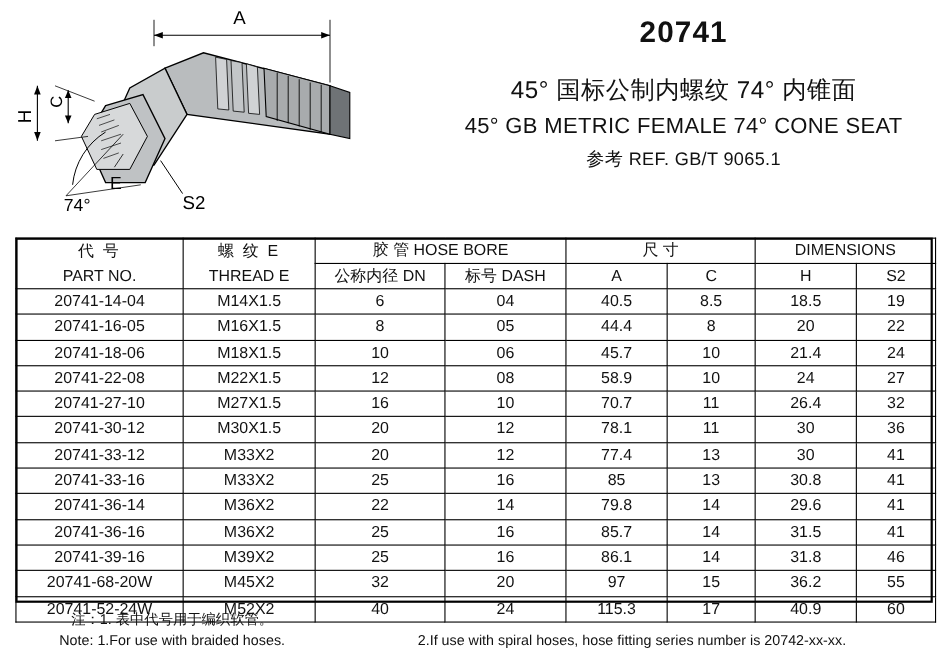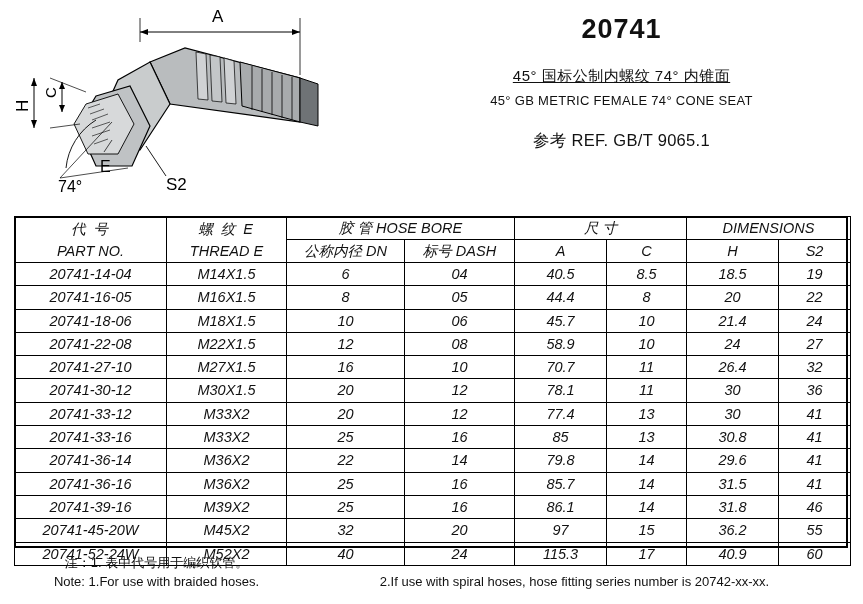--- a/index.html
+++ b/index.html
@@ -38,47 +38,45 @@
     padding-top: 14px;
     text-align: center;
   }
   .part-title {
     font-size: 27px;
     font-weight: bold;
     letter-spacing: 1px;
     margin-bottom: 22px;
   }
   .desc-cn {
-    font-size: 15px;
+    font-size: 22px;
     margin-bottom: 7px;
     letter-spacing: 0.5px;
-    text-decoration: underline;
   }
   .desc-en {
-    font-size: 13px;
-    margin-bottom: 22px;
+    font-size: 20px;
+    margin-bottom: 7px;
     letter-spacing: 0.3px;
   }
   .desc-ref {
     font-size: 16.5px;
     letter-spacing: 0.3px;
   }
 
   
   .table-wrap {
     position: absolute;
     left: 14px;
     top: 216px;
     width: 836px;
   }
   table.spec {
     border-collapse: collapse;
     width: 836px;
     table-layout: fixed;
-    font-style: italic;
   }
   table.spec td, table.spec th {
     border: 1px solid #000000;
     text-align: center;
     font-weight: normal;
     font-size: 14.5px;
     padding: 0;
     height: 22px;
     line-height: 22px;
   }
@@ -350,21 +348,21 @@
         <td class="data">20741-39-16</td>
         <td class="data">M39X2</td>
         <td class="data">25</td>
         <td class="data">16</td>
         <td class="data">86.1</td>
         <td class="data">14</td>
         <td class="data">31.8</td>
         <td class="data">46</td>
       </tr>
       <tr class="row">
-        <td class="data">20741-45-20W</td>
+        <td class="data">20741-68-20W</td>
         <td class="data">M45X2</td>
         <td class="data">32</td>
         <td class="data">20</td>
         <td class="data">97</td>
         <td class="data">15</td>
         <td class="data">36.2</td>
         <td class="data">55</td>
       </tr>
       <tr class="row">
         <td class="data">20741-52-24W</td>

